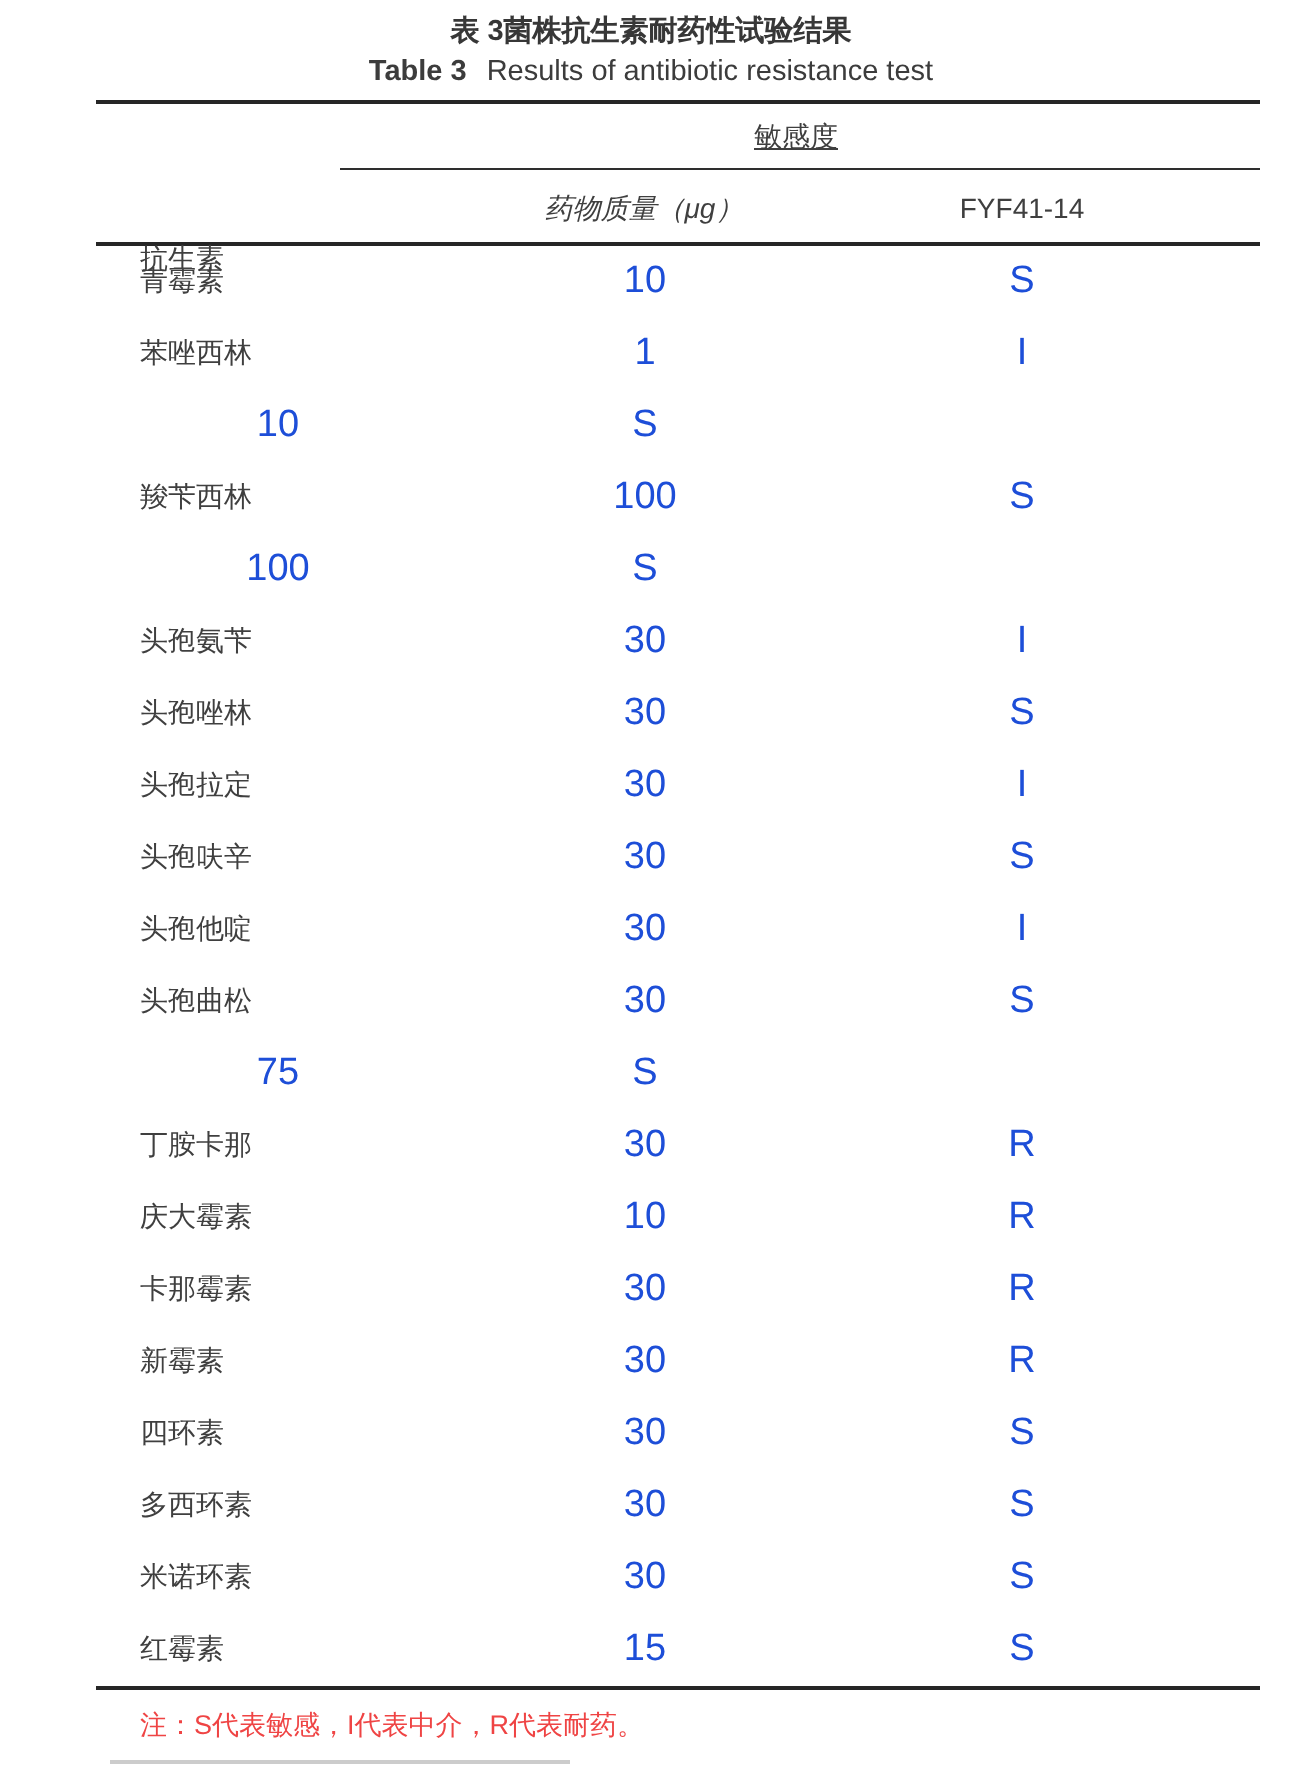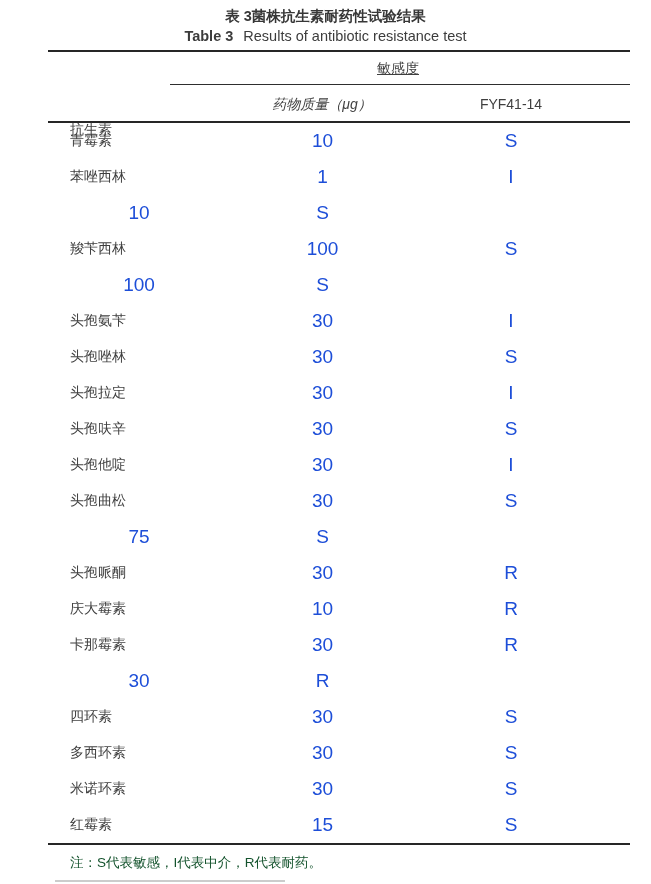--- a/index.html
+++ b/index.html
@@ -34,21 +34,21 @@
   .tbody { border-bottom: 2px solid #262626; }
   .row {
     display: grid;
     grid-template-columns: 182px 185px 192px;
     height: 36px; align-items: center;
     font-size: 14px; color: #3f3f3f;
   }
   .row .c1 { padding-left: 22px; white-space: nowrap; }
   .row .c2, .row .c3 { text-align: center; font-size: 19px; color: #1d4ed8; }
 
-  .note { margin: 9px 0 0 22px; font-size: 13.5px; color: #14532d; }
+  .note { margin: 9px 0 0 22px; font-size: 13.5px; color: #ef4444; }
 
   .bottom-faint-rule {
     position: absolute; left: 55px; top: 880px;
     width: 230px; height: 2px; background: #cccccc;
   }
 </style>
 </head>
 <body>
 
 <div class="titles">
@@ -120,35 +120,36 @@
       <div class="row">
         <div class="c1">头孢曲松</div>
         <div class="c2">30</div>
         <div class="c3">S</div>
       </div>
       <div class="row">
         <div class="c2">75</div>
         <div class="c3">S</div>
       </div>
       <div class="row">
-        <div class="c1">头孢哌酮</div>
+        <div class="c1">丁胺卡那</div>
         <div class="c2">30</div>
         <div class="c3">R</div>
       </div>
       <div class="row">
         <div class="c1">庆大霉素</div>
         <div class="c2">10</div>
         <div class="c3">R</div>
       </div>
       <div class="row">
         <div class="c1">卡那霉素</div>
         <div class="c2">30</div>
         <div class="c3">R</div>
       </div>
       <div class="row">
+        <div class="c1">新霉素</div>
         <div class="c2">30</div>
         <div class="c3">R</div>
       </div>
       <div class="row">
         <div class="c1">四环素</div>
         <div class="c2">30</div>
         <div class="c3">S</div>
       </div>
       <div class="row">
         <div class="c1">多西环素</div>

